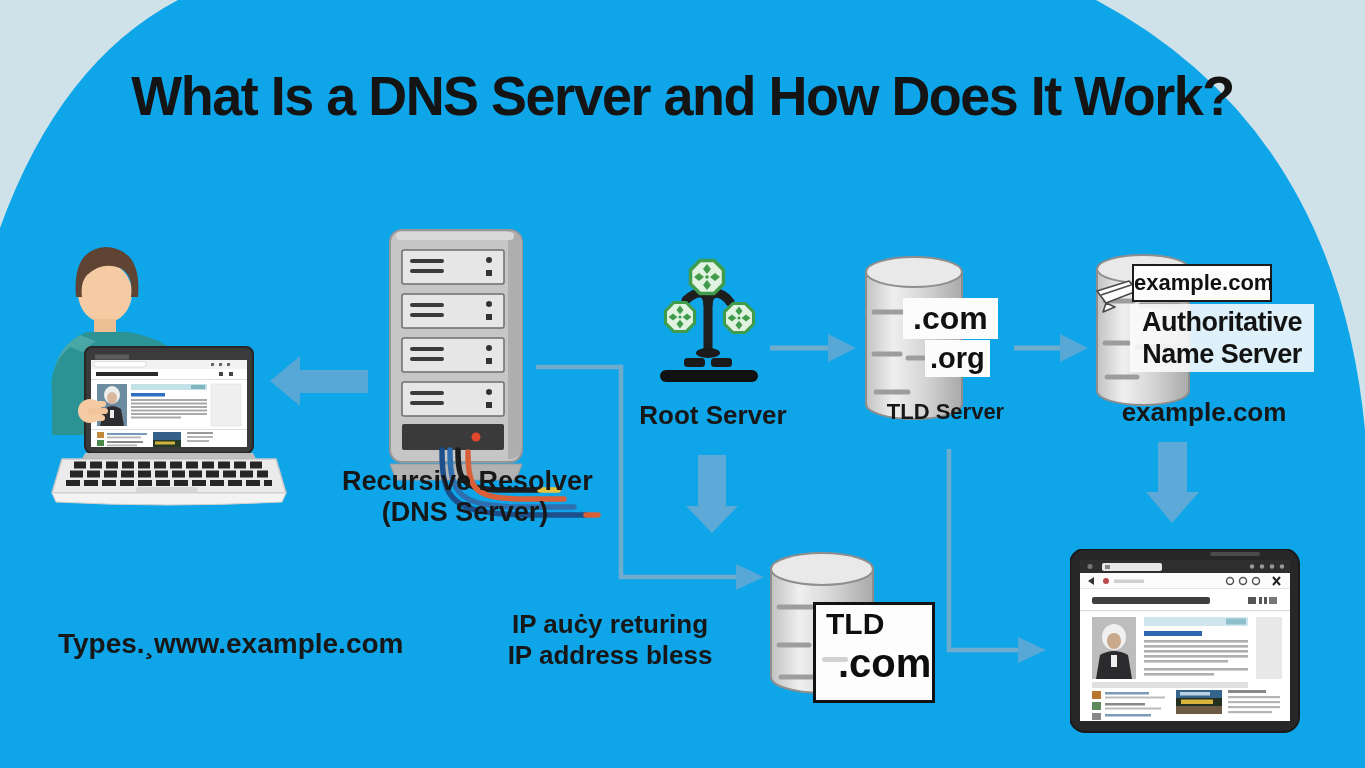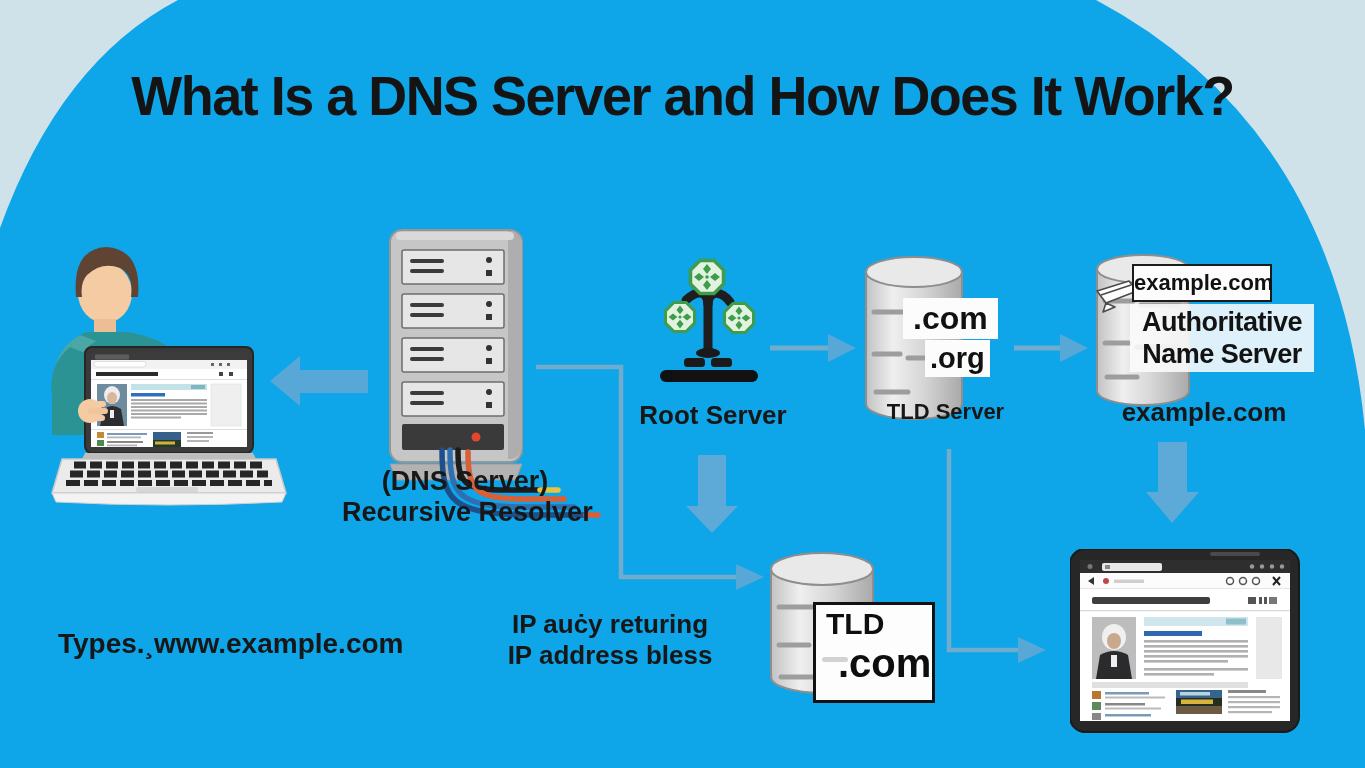--- a/index.html
+++ b/index.html
@@ -185,22 +185,22 @@
     <polygon points="828,334 856,348 828,362" fill="#57a7d7"></polygon>
     <path d="M1014,348 H1060" stroke="#72accd" stroke-width="5" fill="none"></path>
     <polygon points="1060,334 1088,348 1060,362" fill="#57a7d7"></polygon>
     <polygon points="698,455 726,455 726,506 738,506 712,533 686,506 698,506" fill="#5da9d8"></polygon>
     <polygon points="1158,442 1187,442 1187,492 1199,492 1172,523 1146,492 1158,492" fill="#5da9d8"></polygon>
     <path d="M949,449 V650 H1018" stroke="#72accd" stroke-width="4.5" fill="none"></path>
     <polygon points="1018,637 1046,650 1018,663" fill="#57a7d7"></polygon>
   </svg>
 
   <div class="lbl" style="left:342px;top:466px;width:246px;font-size:27px">
+    <div>Recursive Resolver</div>
     <div>(DNS Server)</div>
-    <div>Recursive Resolver</div>
   </div>
 
   <svg class="abs" style="left:655px;top:250px" width="112" height="136" viewBox="0 0 112 136">
     <defs>
       <g id="octo">
         <polygon points="7,-16.5 16.5,-7 16.5,7 7,16.5 -7,16.5 -16.5,7 -16.5,-7 -7,-16.5" fill="#e2f2e0" stroke="#3f9c4a" stroke-width="3.5" stroke-linejoin="round"></polygon>
         <g fill="#3f9c4a">
           <polygon points="0,-3 4,-8 0,-13 -4,-8"></polygon>
           <polygon points="0,3 4,8 0,13 -4,8"></polygon>
           <polygon points="-3,0 -8,4 -13,0 -8,-4"></polygon>

